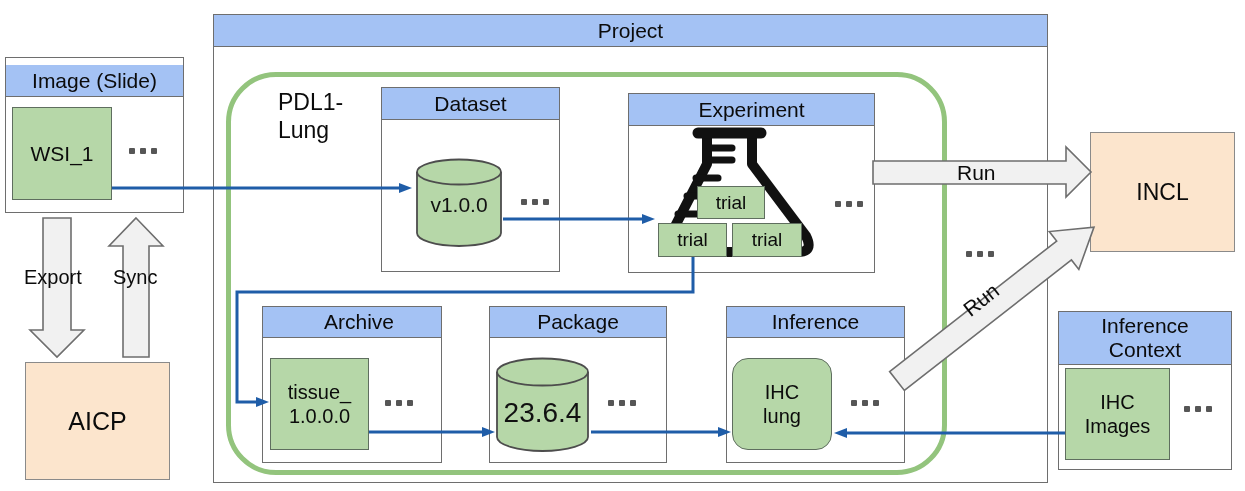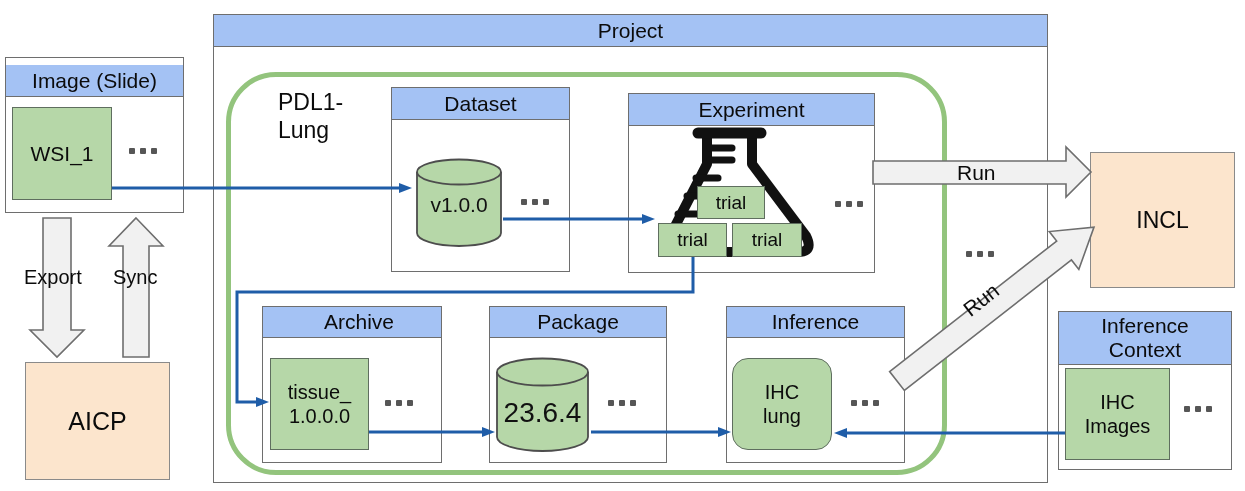--- a/index.html
+++ b/index.html
@@ -53,21 +53,21 @@
   </div>
   <div class="gnode" style="left:12px;top:107px;width:100px;height:93px;font-size:21px;">
     <span>WSI_1</span>
   </div>
   <div class="dots" style="left:129px;top:148px;">
       <i></i>
       <i></i>
       <i></i>
     </div>
 
-  <div class="box" style="left:391px;top:87px;width:179px;height:185px;">
+  <div class="box" style="left:381px;top:87px;width:179px;height:185px;">
     <div class="hdr" style="height:31px;">
       <span>Dataset</span>
     </div>
   </div>
   <svg class="overlay" style="left:415px;top:157px;" width="88" height="92" viewBox="0 0 88 92">
     <path d="M2,15 V76 A42,13 0 0 0 86,76 V15" fill="#b6d7a8" stroke="#4d4d4d" stroke-width="1.8"></path>
     <ellipse cx="44" cy="15" rx="42" ry="12.5" fill="#b6d7a8" stroke="#4d4d4d" stroke-width="1.8"></ellipse>
   </svg>
   <div class="cyl-label" style="left:415px;top:190px;width:88px;height:30px;font-size:21px;">
     <span>v1.0.0</span>
@@ -166,21 +166,21 @@
   <div class="gnode" style="left:1065px;top:368px;width:105px;height:92px;">
     <span>IHC
 Images</span>
   </div>
   <div class="dots" style="left:1184px;top:406px;">
       <i></i>
       <i></i>
       <i></i>
     </div>
 
-  <div class="peach" style="left:1090px;top:152px;width:145px;height:136px;font-size:23px;">
+  <div class="peach" style="left:1090px;top:132px;width:145px;height:120px;font-size:23px;">
     <span>INCL</span>
   </div>
   <div class="peach" style="left:25px;top:362px;width:145px;height:118px;font-size:25px;">
     <span>AICP</span>
   </div>
 
   <div class="dots" style="left:966px;top:251px;">
       <i></i>
       <i></i>
       <i></i>

